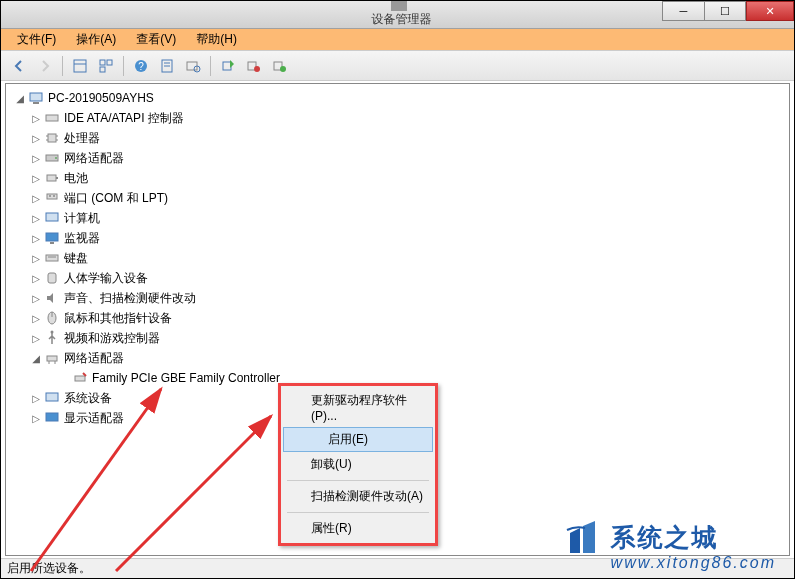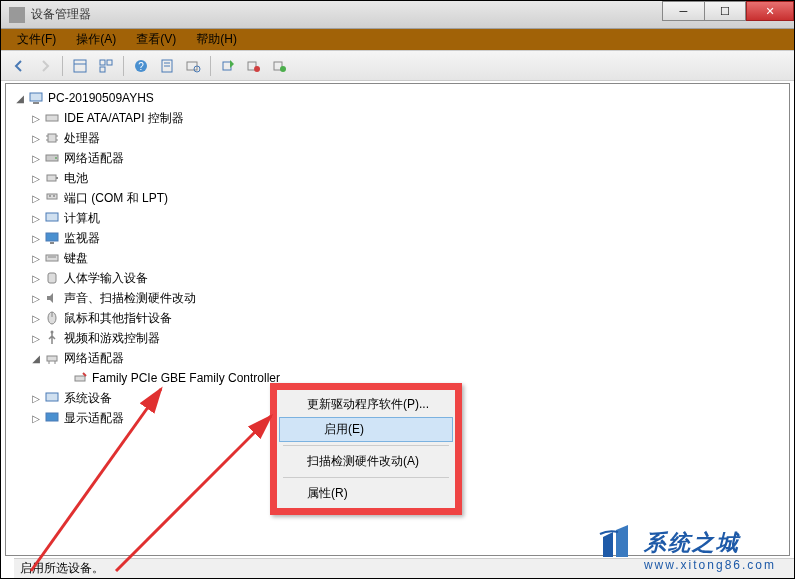--- a/index.html
+++ b/index.html
@@ -1,63 +1,63 @@
 <!DOCTYPE html>
 <html><head>
 <meta charset="utf-8">
 <style>
 * { margin: 0; padding: 0; box-sizing: border-box; font-family: "Microsoft YaHei", "SimSun", sans-serif; }
 body { width: 795px; height: 579px; background: #fff; position: relative; overflow: hidden; border: 1px solid #000; }
 
 
-.titlebar { height: 28px; background: linear-gradient(to bottom, #e8e8e8, #d0d0d0); display: flex; align-items: center; padding-left: 8px; border-bottom: 1px solid #a0a0a0; position: relative; }
+.titlebar { height: 28px; background: linear-gradient(to bottom, #e8e8e8, #d0d0d0); display: flex; align-items: center; padding-left: 8px; border-bottom: 1px solid #a0a0a0; position: relative; flex-direction: column; }
 .titlebar .app-icon { width: 16px; height: 16px; background: #999; margin-right: 6px; }
 .titlebar .title { font-size: 12px; color: #333; }
 .win-controls { position: absolute; right: 0; top: 0; display: flex; }
 .win-btn { width: 42px; height: 20px; display: flex; align-items: center; justify-content: center; font-size: 11px; border: 1px solid #888; background: linear-gradient(to bottom, #f5f5f5, #ddd); }
 .win-btn.min { border-right: none; }
 .win-btn.max { }
 .win-btn.close { background: linear-gradient(to bottom, #e87070, #c83030); color: #fff; width: 48px; border: 1px solid #a02020; }
 .win-btn span { display: block; }
 
 
-.menubar { height: 22px; background: #a16207; display: flex; align-items: center; padding-left: 6px; border-bottom: 1px solid #ccc; }
+.menubar { height: 22px; background: #fdba74; display: flex; align-items: center; padding-left: 6px; border-bottom: 1px solid #ccc; }
 .menu-item { font-size: 12px; padding: 2px 10px; cursor: default; }
 
 
 .toolbar { height: 30px; background: linear-gradient(to bottom, #f5f5f5, #e5e5e5); display: flex; align-items: center; padding-left: 6px; border-bottom: 1px solid #ccc; gap: 2px; }
 .tool-btn { width: 24px; height: 24px; display: flex; align-items: center; justify-content: center; border: 1px solid transparent; cursor: default; }
 .tool-sep { width: 1px; height: 20px; background: #bbb; margin: 0 3px; }
 .tool-btn svg { width: 16px; height: 16px; }
 
 
 .tree-area { position: absolute; top: 82px; left: 4px; right: 4px; bottom: 22px; border: 1px solid #888; background: #fff; overflow: auto; padding: 4px; }
 .tree-node { display: flex; align-items: center; height: 20px; font-size: 12px; white-space: nowrap; }
 .expander { width: 12px; height: 12px; display: flex; align-items: center; justify-content: center; margin-right: 2px; cursor: default; color: #666; font-size: 10px; }
 .node-icon { width: 16px; height: 16px; margin-right: 4px; display: flex; align-items: center; justify-content: center; }
 .node-label { }
 .indent-0 { padding-left: 4px; }
 .indent-1 { padding-left: 20px; }
 .indent-3 { padding-left: 62px; }
 
 
-.context-menu { position: absolute; left: 269px; top: 382px; width: 192px; background: #f0f0f0; border: 7px solid #ef4444; box-shadow: 2px 2px 4px rgba(0,0,0,0.3); padding: 2px; z-index: 100; }
+.context-menu { position: absolute; left: 277px; top: 382px; width: 160px; background: #f0f0f0; border: 3px solid #ef4444; box-shadow: 2px 2px 4px rgba(0,0,0,0.3); padding: 2px; z-index: 100; }
 .ctx-item { padding: 4px 10px 4px 28px; font-size: 12px; cursor: default; }
 .ctx-item.highlight { background: #d0e4f7; border: 1px solid #7bb2e0; padding: 3px 9px 3px 44px; }
 .ctx-sep { height: 1px; background: #ccc; margin: 3px 4px; }
 
 
-.statusbar { position: absolute; bottom: 0; left: 0; right: 0; height: 20px; background: #f0f0f0; border-top: 1px solid #ccc; display: flex; align-items: center; padding-left: 6px; font-size: 12px; margin-left: 13px; }
+.statusbar { position: absolute; bottom: 0; left: 0; right: 0; height: 20px; background: #f0f0f0; border-top: 1px solid #ccc; display: flex; align-items: center; padding-left: 6px; font-size: 12px; }
 
 
 .watermark { position: absolute; right: 18px; bottom: 6px; display: flex; align-items: center; z-index: 50; }
 .watermark .wm-icon { width: 40px; height: 40px; margin-right: 6px; }
 .watermark .wm-text { display: flex; flex-direction: column; }
-.watermark .wm-title { font-size: 22px; font-weight: bold; color: #1e5aa8; font-style: italic; letter-spacing: 2px; margin-top: 17px; }
-.watermark .wm-url { font-size: 12px; color: #1e5aa8; letter-spacing: 2px; }
+.watermark .wm-title { font-size: 25px; font-weight: bold; color: #1e5aa8; letter-spacing: 2px; margin-top: 17px; }
+.watermark .wm-url { font-size: 16px; color: #1e5aa8; letter-spacing: 2px; font-style: italic; }
 
 
 .arrow-svg { position: absolute; top: 0; left: 0; width: 795px; height: 579px; pointer-events: none; z-index: 200; }
 </style>
 </head>
 <body>
 
 <div class="titlebar">
   <div class="app-icon"></div>
   <div class="title">设备管理器</div>
@@ -330,20 +330,21 @@
           <rect x="2" y="3" width="12" height="8" fill="#4a90d0" stroke="#4a7ab5"></rect>
         </svg>
       </span>
     <span class="node-label">显示适配器</span>
   </div>
 </div>
 
 <div class="context-menu">
   <div class="ctx-item">更新驱动程序软件(P)...</div>
   <div class="ctx-item highlight">启用(E)</div>
+  <div class="ctx-item">卸载(U)</div>
   <div class="ctx-sep"></div>
   <div class="ctx-item">扫描检测硬件改动(A)</div>
   <div class="ctx-sep"></div>
   <div class="ctx-item">属性(R)</div>
 </div>
 
 <div class="statusbar">
   <span>启用所选设备。</span>
 </div>
 

